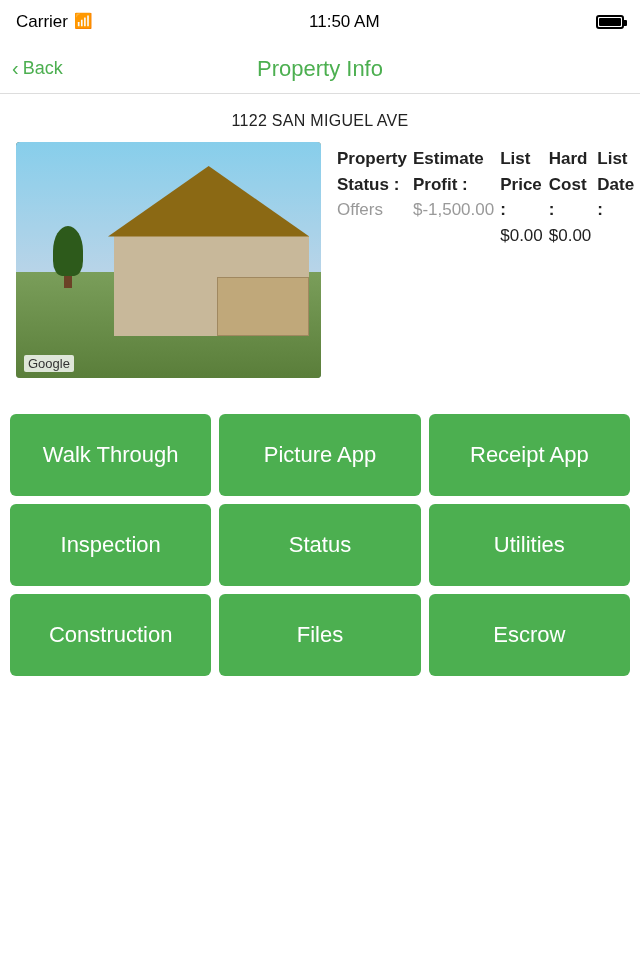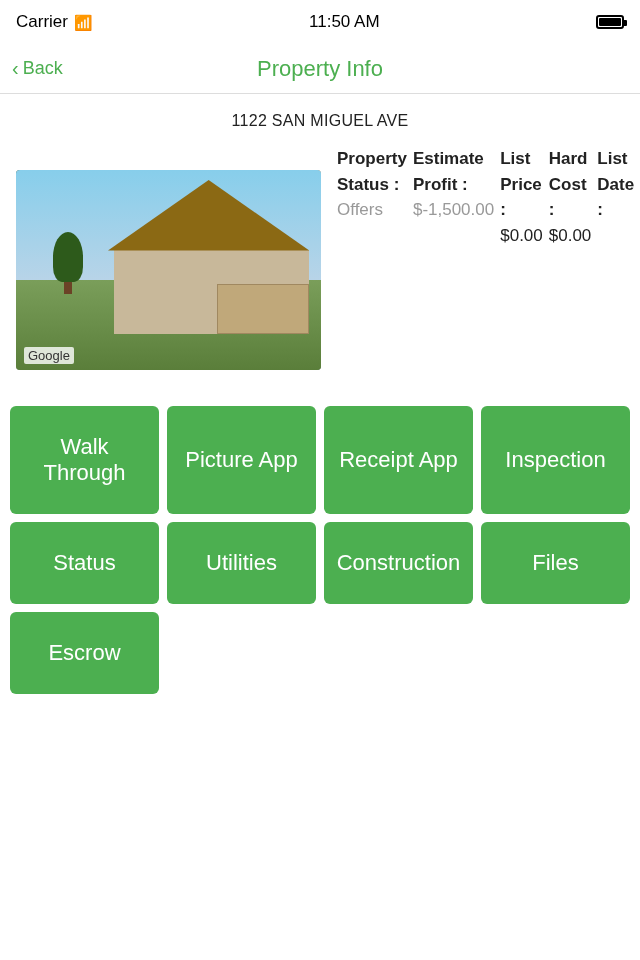--- a/index.html
+++ b/index.html
@@ -16,21 +16,21 @@
     .status-bar {
       display: flex;
       justify-content: space-between;
       align-items: center;
       padding: 8px 16px;
       height: 44px;
       background: #fff;
     }
     .status-left {
       display: flex;
-      align-items: flex-end;
+      align-items: flex-start;
       gap: 6px;
       font-size: 17px;
       font-weight: 500;
     }
     .wifi-icon { font-size: 15px; }
     .status-center { font-size: 17px; font-weight: 500; }
     .status-right {
       display: flex;
       align-items: center;
     }
@@ -101,27 +101,26 @@
     }
 
     
     .property-info-row {
       display: flex;
       padding: 0 16px 20px;
       gap: 16px;
     }
     .property-image {
       width: 305px;
-      height: 200px;
+      height: 236px;
       background: #888;
       border-radius: 4px;
       overflow: hidden;
       flex-shrink: 0;
       position: relative;
-      margin-top: 28px;
     }
     .property-image-placeholder {
       width: 100%;
       height: 100%;
       background: linear-gradient(135deg, #5a7a5a 0%, #8aab8a 30%, #c4b896 60%, #b8c4a0 80%, #6a8c6a 100%);
       position: relative;
     }
     .google-label {
       position: absolute;
       bottom: 6px;
@@ -184,21 +183,21 @@
       color: #222;
     }
     .detail-row {
       line-height: 1.5;
     }
 
     
     .buttons-grid {
       padding: 16px 10px;
       display: grid;
-      grid-template-columns: 1fr 1fr 1fr 1fr;
+      grid-template-columns: 1fr 1fr 1fr;
       gap: 8px;
     }
     .grid-button {
       background: #4caf50;
       color: #fff;
       border: none;
       border-radius: 6px;
       font-size: 22px;
       font-weight: 400;
       padding: 28px 10px;

